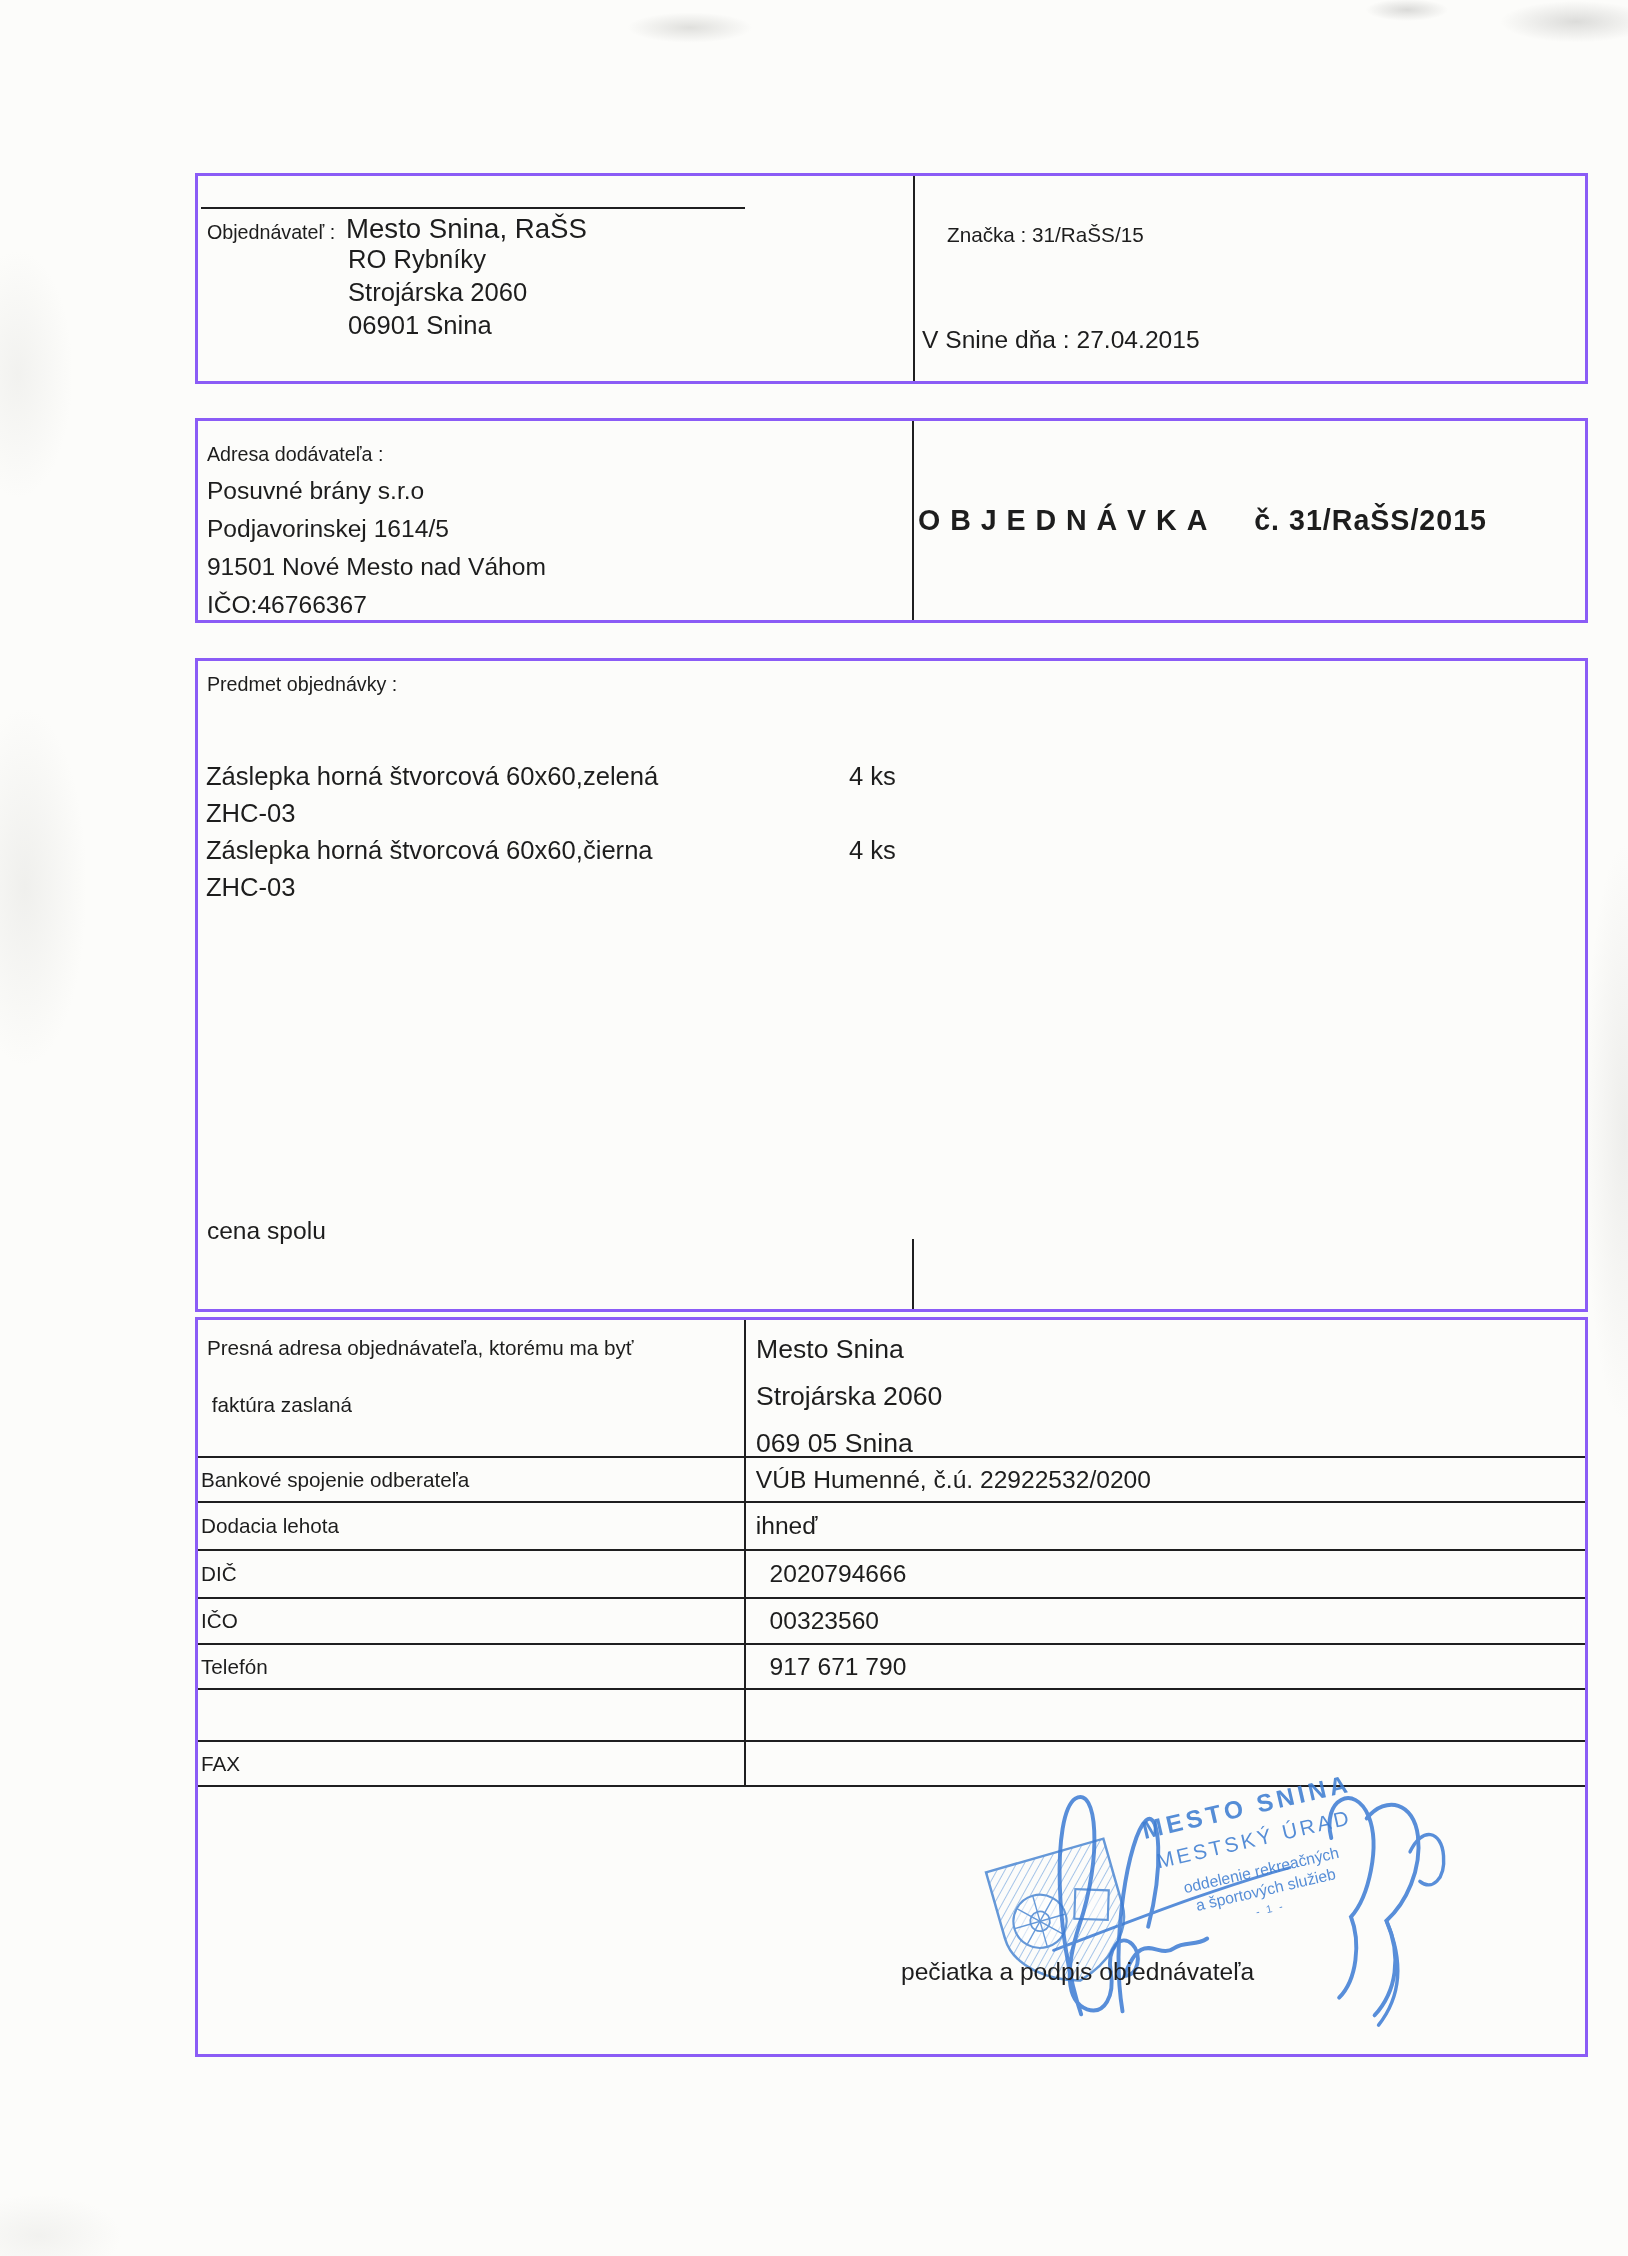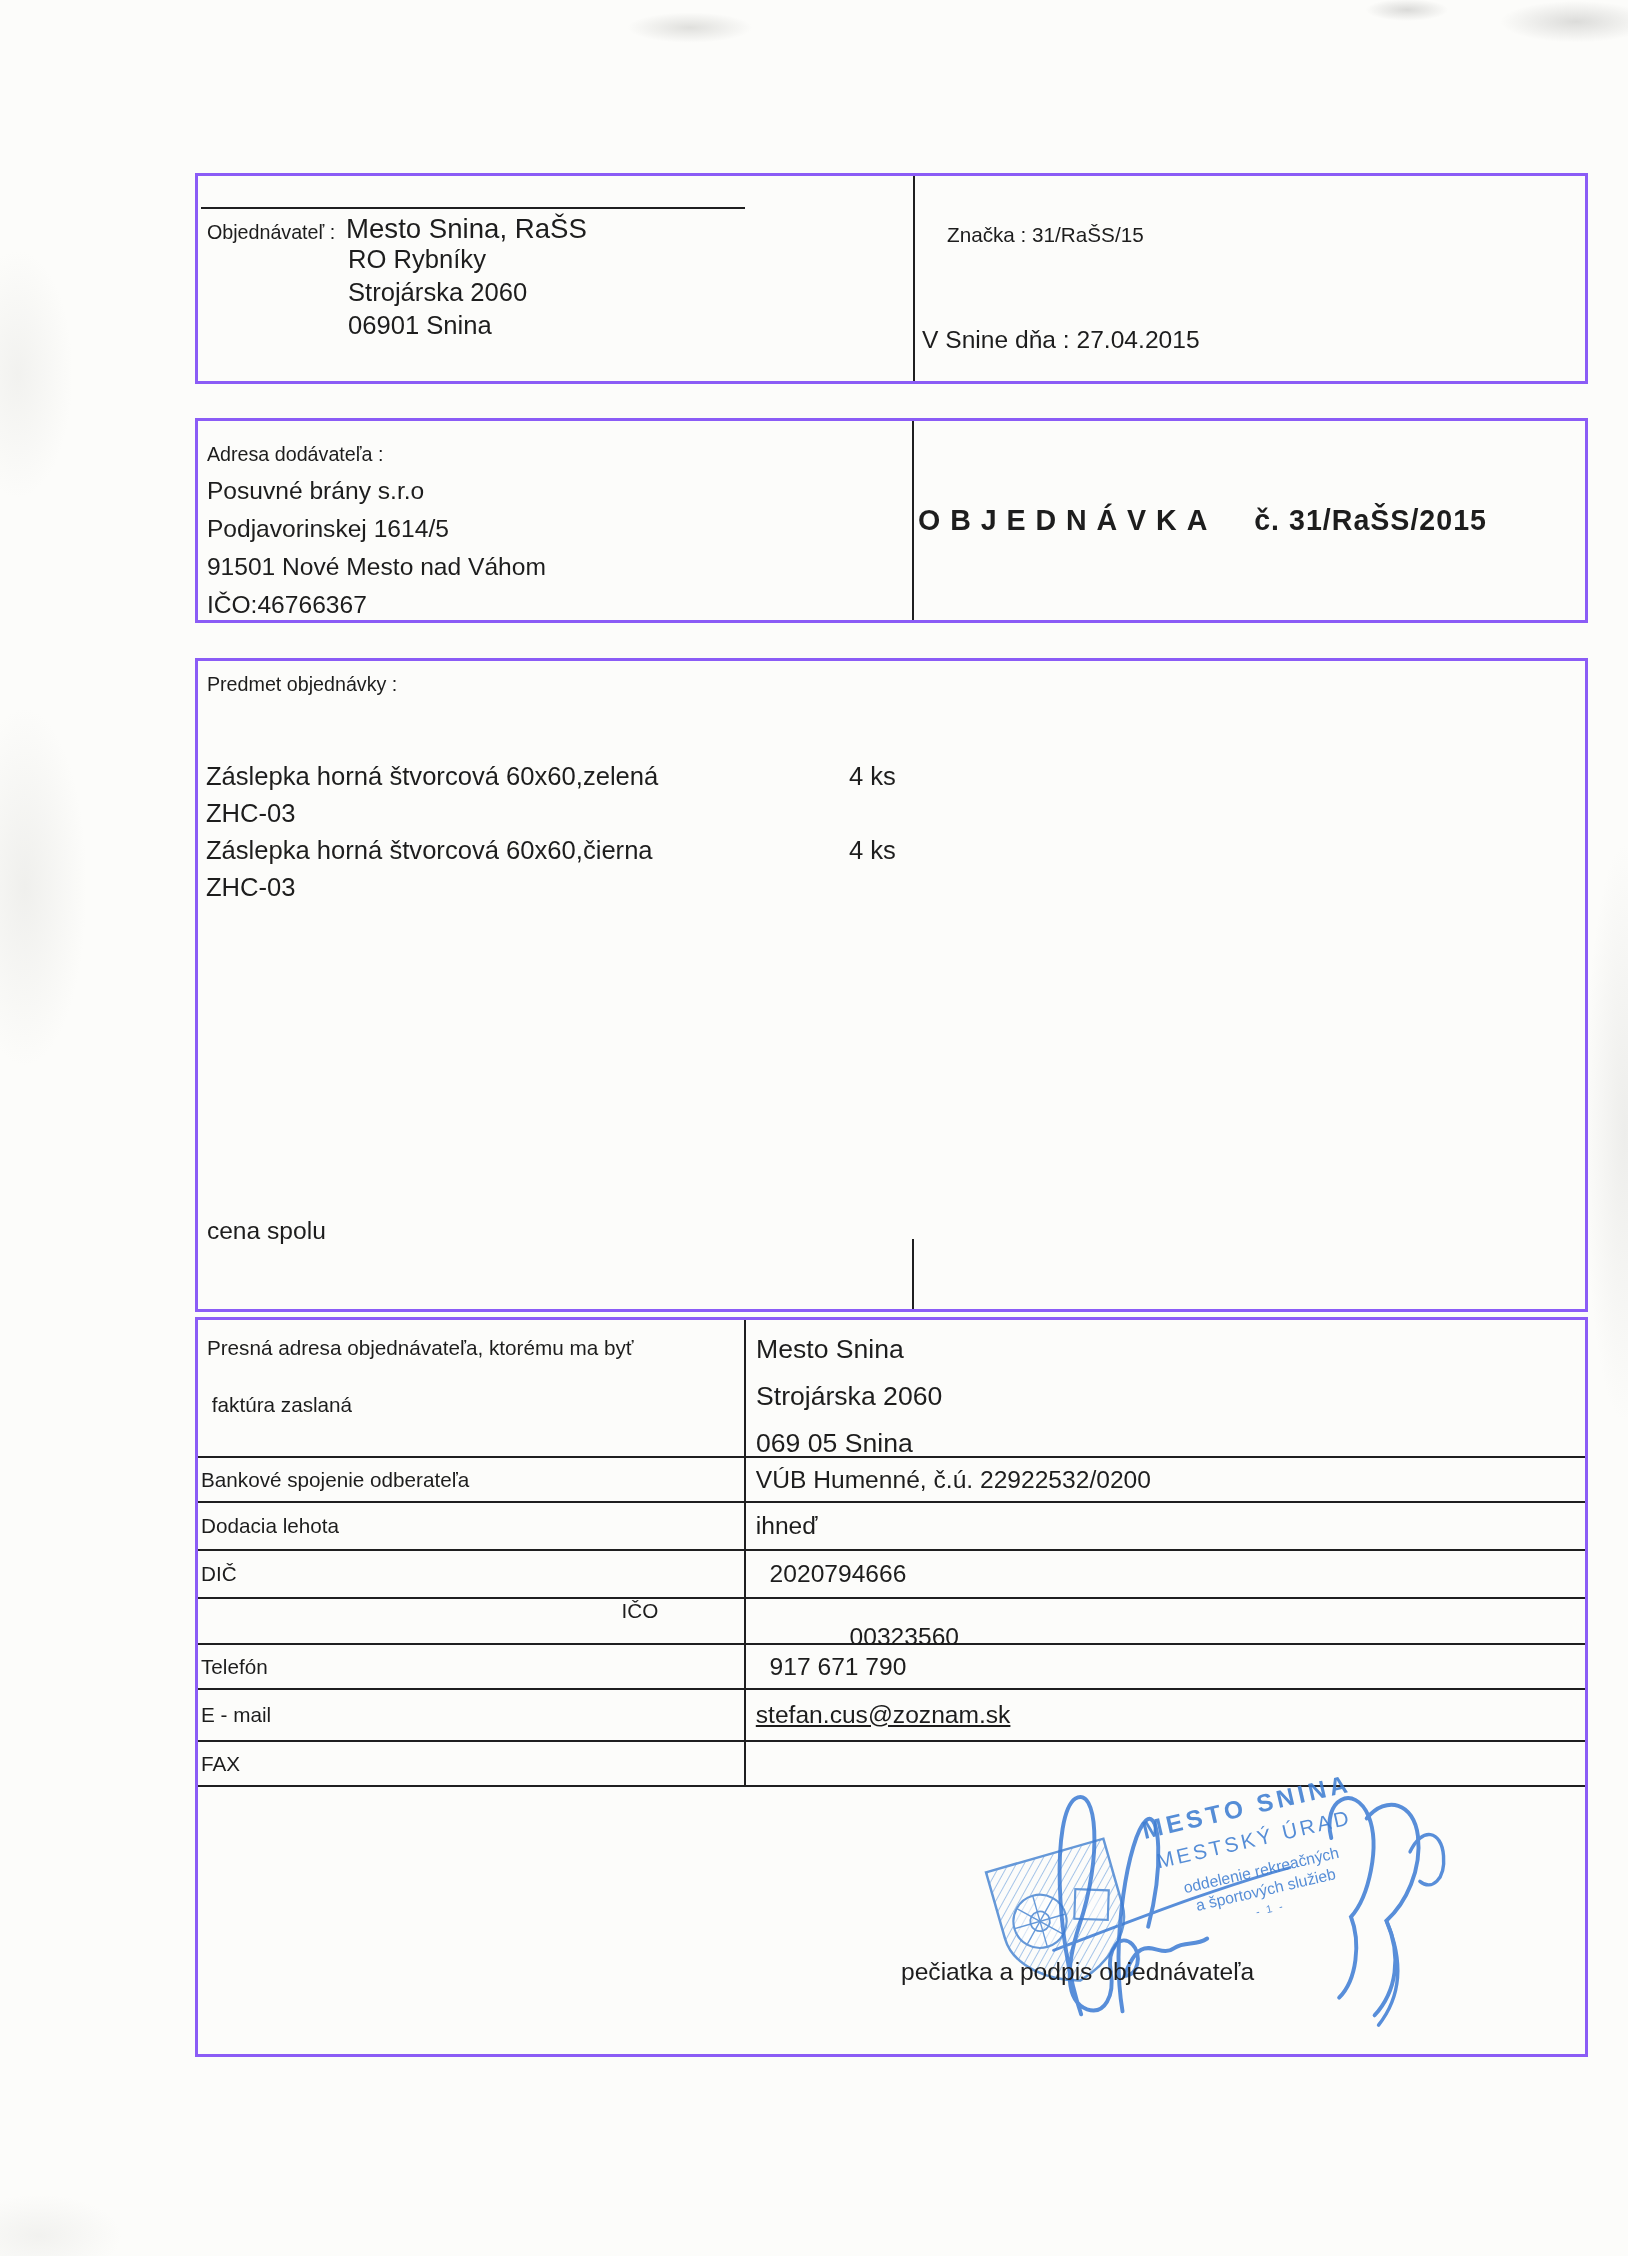--- a/index.html
+++ b/index.html
@@ -126,31 +126,27 @@
     <span class="val">VÚB Humenné, č.ú. 22922532/0200</span>
   </div>
   <div class="row" style="top:183px;height:45px;">
     <span class="lab">Dodacia lehota</span>
     <span class="val">ihneď</span>
   </div>
   <div class="row" style="top:231px;height:46px;">
     <span class="lab">DIČ</span>
     <span class="val ind">2020794666</span>
   </div>
-  <div class="row" style="top:279px;height:44px;flex-direction:column;">
+  <div class="row" style="top:279px;height:44px;">
     <span class="lab">IČO</span>
     <span class="val ind">00323560</span>
   </div>
   <div class="row" style="top:325px;height:43px;">
     <span class="lab">Telefón</span>
     <span class="val ind">917 671 790</span>
-  </div>
-  <div class="row" style="top:370px;height:49px;">
-    <span class="lab">E - mail</span>
-    <span class="val email">stefan.cus@zoznam.sk</span>
   </div>
   <div class="row" style="top:422px;height:43px;">
     <span class="lab">FAX</span>
     <span class="val"></span>
   </div>
 </div>
 
 <svg class="abs" style="left:965px;top:1773px;" width="512" height="266" viewBox="0 0 520 270">
   <defs>
     <pattern id="hatch" width="7" height="7" patternTransform="rotate(45)" patternUnits="userSpaceOnUse">

